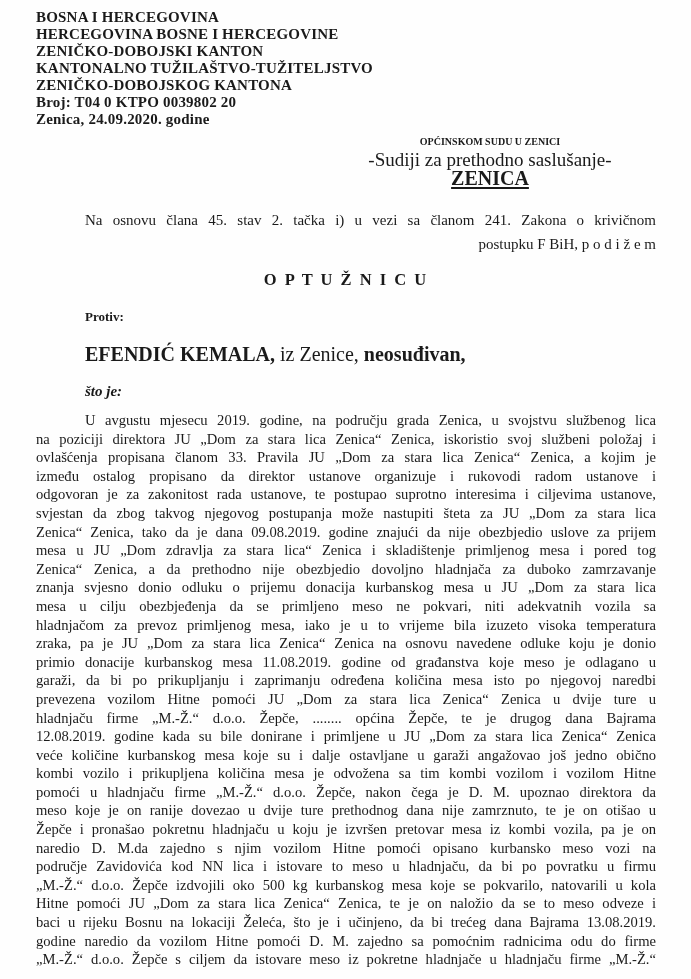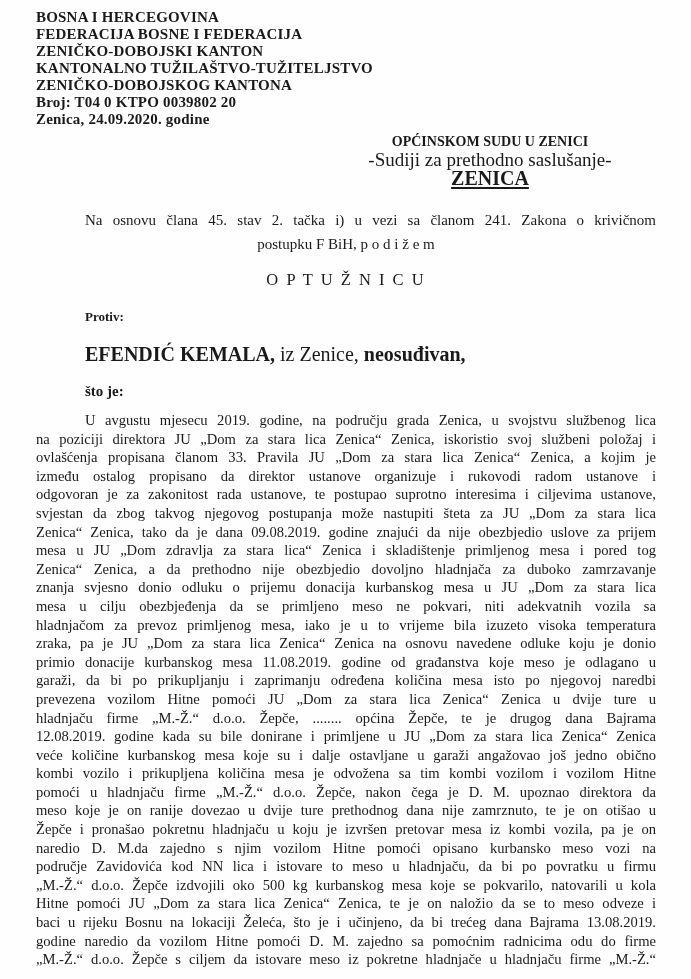--- a/index.html
+++ b/index.html
@@ -30,21 +30,21 @@
   
   .addressee {
     position: absolute;
     left: 330px;
     top: 133px;
     width: 320px;
     text-align: center;
   }
   .addressee .court {
     font-weight: bold;
-    font-size: 14px;
+    font-size: 10px;
     line-height: 18px;
     white-space: nowrap;
   }
   .addressee .judge {
     font-size: 19px;
     line-height: 18px;
     white-space: nowrap;
   }
   .addressee .city {
     font-weight: bold;
@@ -61,27 +61,27 @@
     line-height: 24px;
   }
   .intro .intro-line-1 {
     text-indent: 49px;
     text-align: justify;
     text-align-last: justify;
     overflow: hidden;
     height: 24px;
   }
   .intro .intro-line-2 {
-    text-align: center;
+    text-align: right;
   }
   
   .doc-title {
     margin-top: 13px;
     text-align: center;
-    font-weight: normal;
+    font-weight: bold;
     font-size: 16.5px;
     letter-spacing: 2px;
     line-height: 21px;
   }
   
   .against-label {
     margin-top: 17px;
     padding-left: 49px;
     font-weight: bold;
     font-size: 13px;
@@ -93,20 +93,21 @@
     font-size: 20px;
     line-height: 19px;
   }
   .defendant-line .bold { font-weight: bold; }
   .charge-label {
     margin-top: 18px;
     padding-left: 49px;
     font-weight: bold;
     font-size: 15px;
     line-height: 19px;
+    font-style: italic;
   }
   
   .body-par {
     margin-top: 10px;
     font-size: 14.6px;
   }
   .body-par .body-line {
     text-align: justify;
     text-align-last: justify;
     line-height: 18.6px;
@@ -117,21 +118,21 @@
     text-indent: 49px;
   }
 </style>
 </head>
 <body>
 
 <div class="page">
 
   <div class="letterhead">
       <div class="lh-line">BOSNA I HERCEGOVINA</div>
-      <div class="lh-line">FEDERACIJA BOSNE I FEDERACIJA</div>
+      <div class="lh-line">HERCEGOVINA BOSNE I HERCEGOVINE</div>
       <div class="lh-line">ZENIČKO-DOBOJSKI KANTON</div>
       <div class="lh-line">KANTONALNO TUŽILAŠTVO-TUŽITELJSTVO</div>
       <div class="lh-line">ZENIČKO-DOBOJSKOG KANTONA</div>
       <div class="lh-line">Broj: T04 0 KTPO 0039802 20</div>
       <div class="lh-line">Zenica, 24.09.2020. godine</div>
     </div>
 
   <div class="addressee">
     <div class="court">OPĆINSKOM SUDU U ZENICI</div>
     <div class="judge">-Sudiji za prethodno saslušanje-</div>

